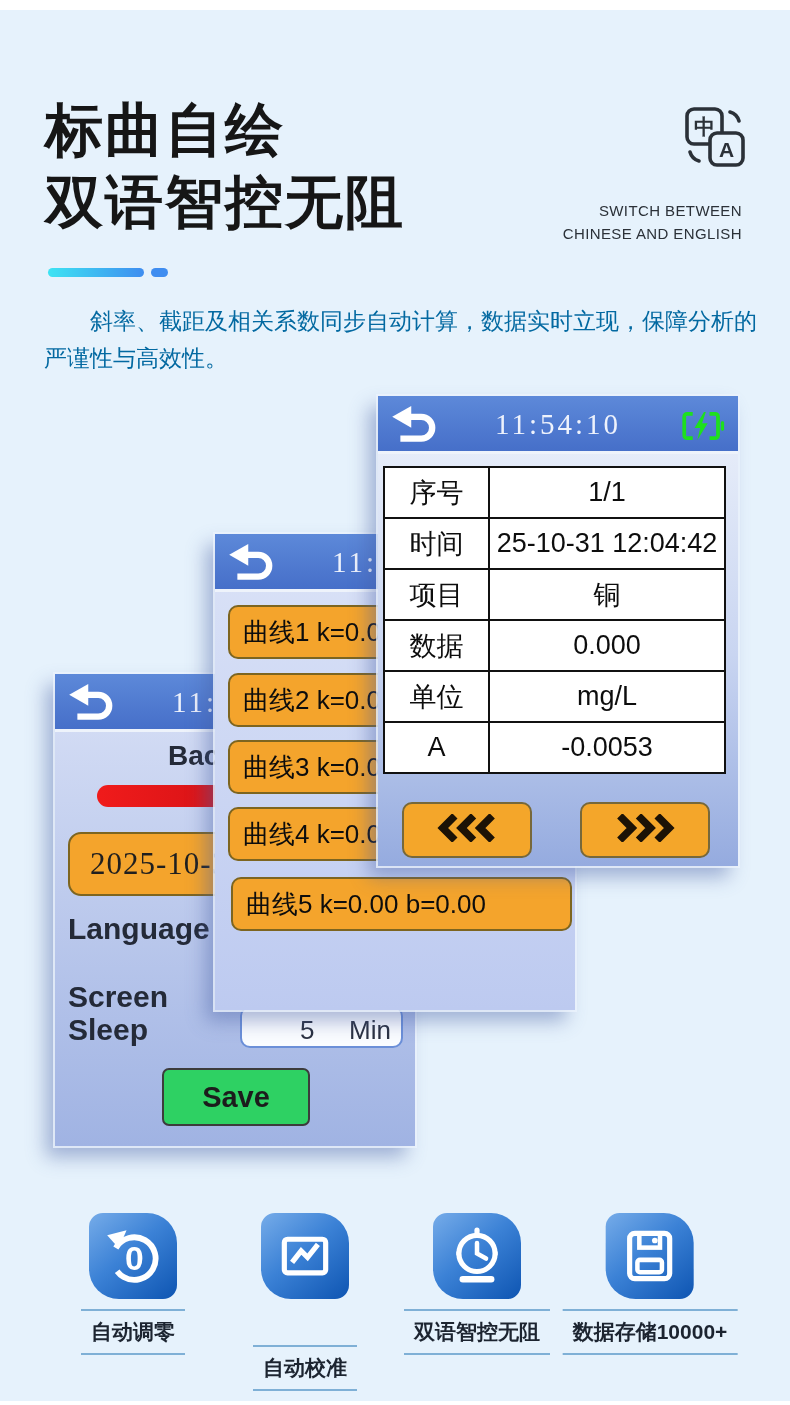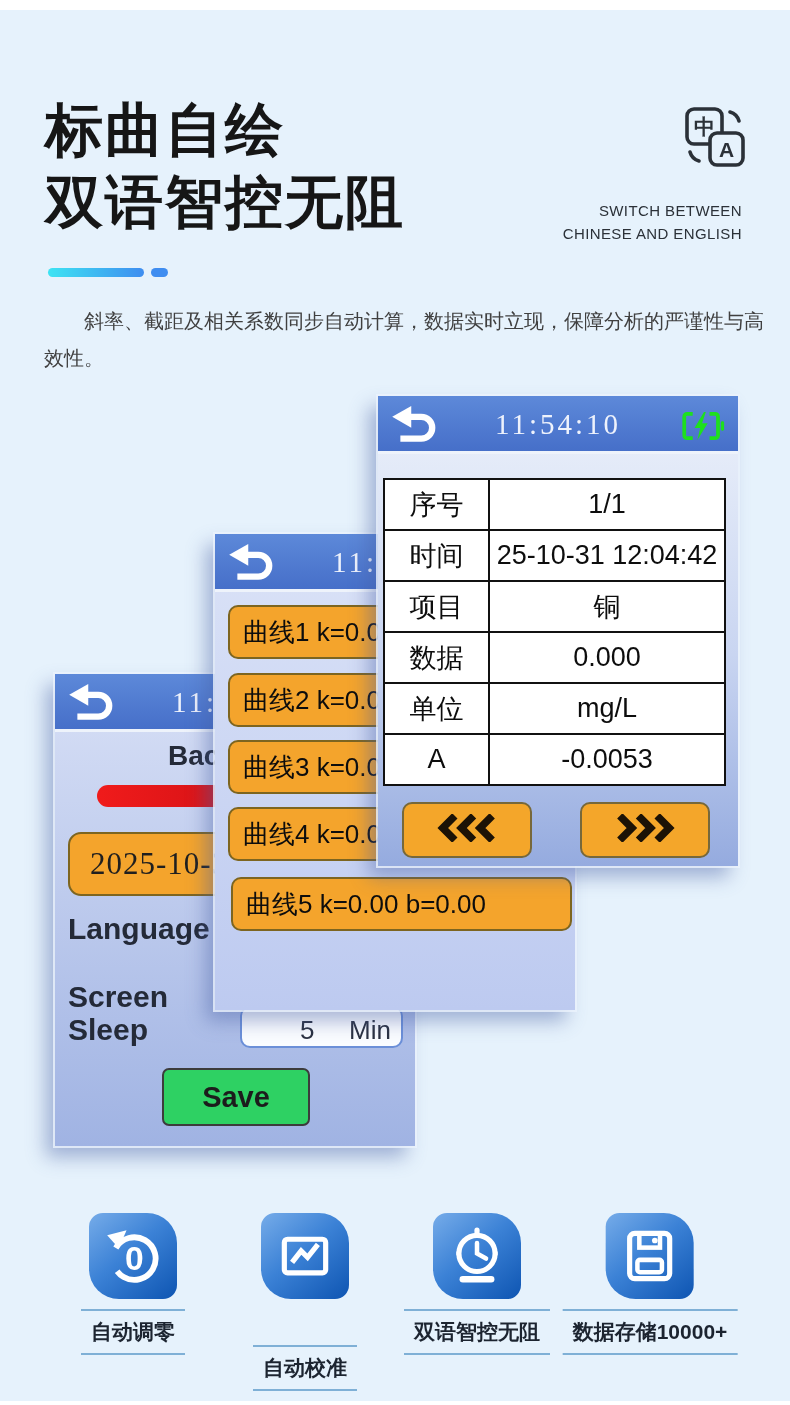--- a/index.html
+++ b/index.html
@@ -12,42 +12,42 @@
   
   .title{position:absolute;left:45px;top:94px;font-size:58px;line-height:72px;
          font-weight:900;color:#161616;letter-spacing:2px;}
   .translate-icon{position:absolute;left:684px;top:106px;width:62px;height:62px;}
   .subtitle{position:absolute;right:48px;top:199px;text-align:right;font-size:15px;
             line-height:23px;font-weight:400;color:#2b3138;letter-spacing:.4px;}
   .underline{position:absolute;left:48px;top:268px;display:flex;align-items:center;gap:7px;}
   .underline .bar{width:96px;height:9px;border-radius:5px;
                   background:linear-gradient(90deg,#3ee4f3,#3e8df0);}
   .underline .dot{width:17px;height:9px;border-radius:5px;background:#3f8df0;}
-  .intro{position:absolute;left:44px;top:303px;width:724px;font-size:20px;line-height:37px;
-         color:#404040;font-weight:500;text-indent:2em;}
+  .intro{position:absolute;left:44px;top:303px;width:724px;font-size:23px;line-height:37px;
+         color:#0369a1;font-weight:500;text-indent:2em;}
 
   
   .screen{position:absolute;width:360px;
           box-shadow:0 0 0 2px rgba(235,243,252,.8), -9px 11px 18px rgba(70,95,165,.45);}
   .screen-settings{left:55px;top:674px;height:472px;z-index:1;
           background:linear-gradient(180deg,#d8e0f6 0%,#a0b3e3 100%);}
   .screen-curves{left:215px;top:534px;height:476px;z-index:2;
           background:linear-gradient(180deg,#dbe3f7 0%,#bdcaf0 100%);}
   .screen-record{left:378px;top:396px;height:470px;z-index:3;
           background:linear-gradient(180deg,#edf2fb 0%,#c9d5f1 55%,#95abdf 100%);}
   .scr-header{position:absolute;left:0;top:0;width:100%;height:58px;box-sizing:border-box;
           background:linear-gradient(180deg,#5d89d9,#466fc9);border-bottom:3px solid #eef3fb;}
   .back-btn{position:absolute;left:12px;top:9px;width:48px;height:40px;cursor:pointer;}
   .scr-time{position:absolute;left:0;top:12px;width:100%;text-align:center;
           font-family:"Liberation Serif","DejaVu Serif",serif;font-size:29px;color:#eef2fc;
           letter-spacing:3px;}
   .battery{position:absolute;right:12px;top:15px;width:46px;height:30px;}
 
   
-  .rec-table{position:absolute;left:5px;top:82px;border-collapse:collapse;table-layout:fixed;width:343px;background:#ffffff;}
+  .rec-table{position:absolute;left:5px;top:70px;border-collapse:collapse;table-layout:fixed;width:343px;background:#ffffff;}
   .rec-table td{border:2px solid #111;height:49px;text-align:center;vertical-align:middle;
           color:#0d0d0d;font-size:27px;padding:0;}
   .rec-table td.lbl{width:103px;}
   .nav-btn{position:absolute;top:406px;width:130px;height:56px;background:#f4a62a;
           border:2px solid #77683a;border-radius:10px;box-sizing:border-box;cursor:pointer;
           display:flex;align-items:center;justify-content:center;}
   .nav-prev{left:24px;} .nav-next{left:202px;}
 
   
   .curve-btn{position:absolute;left:13px;width:341px;height:54px;background:#f4a42c;

